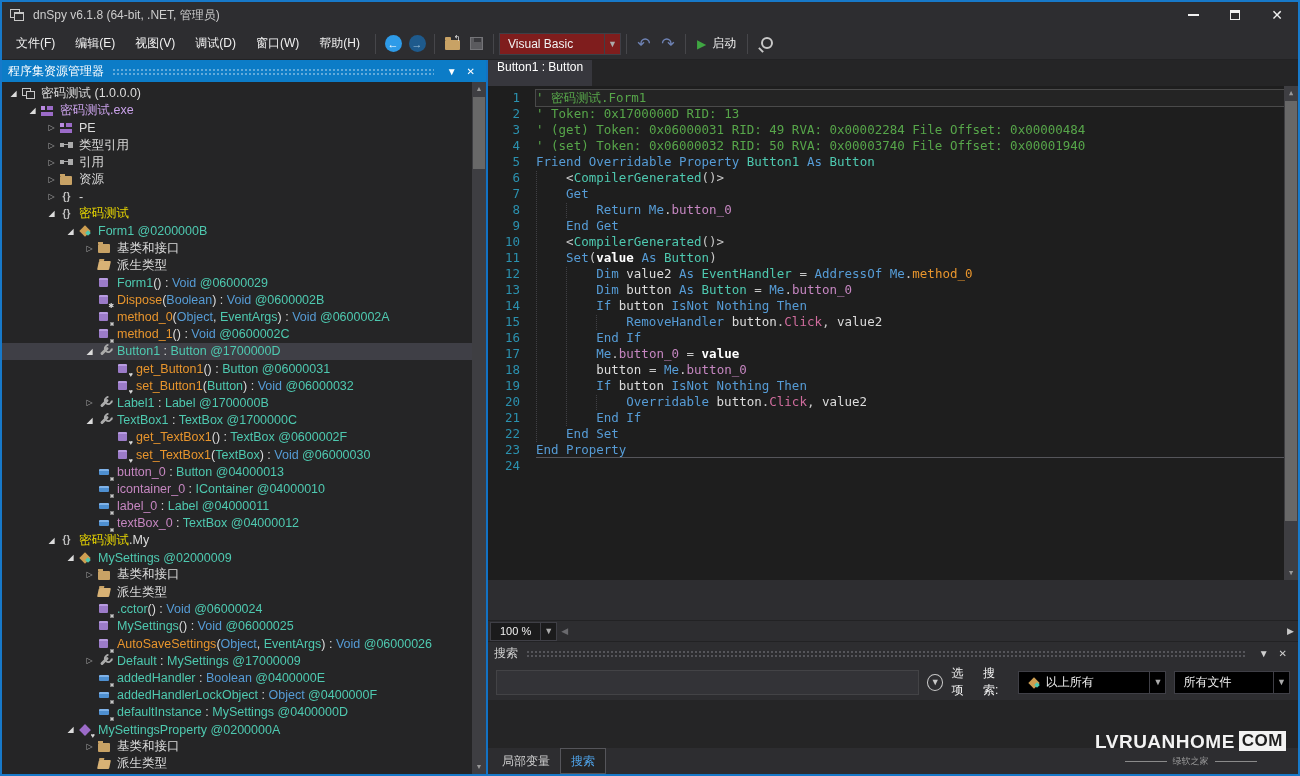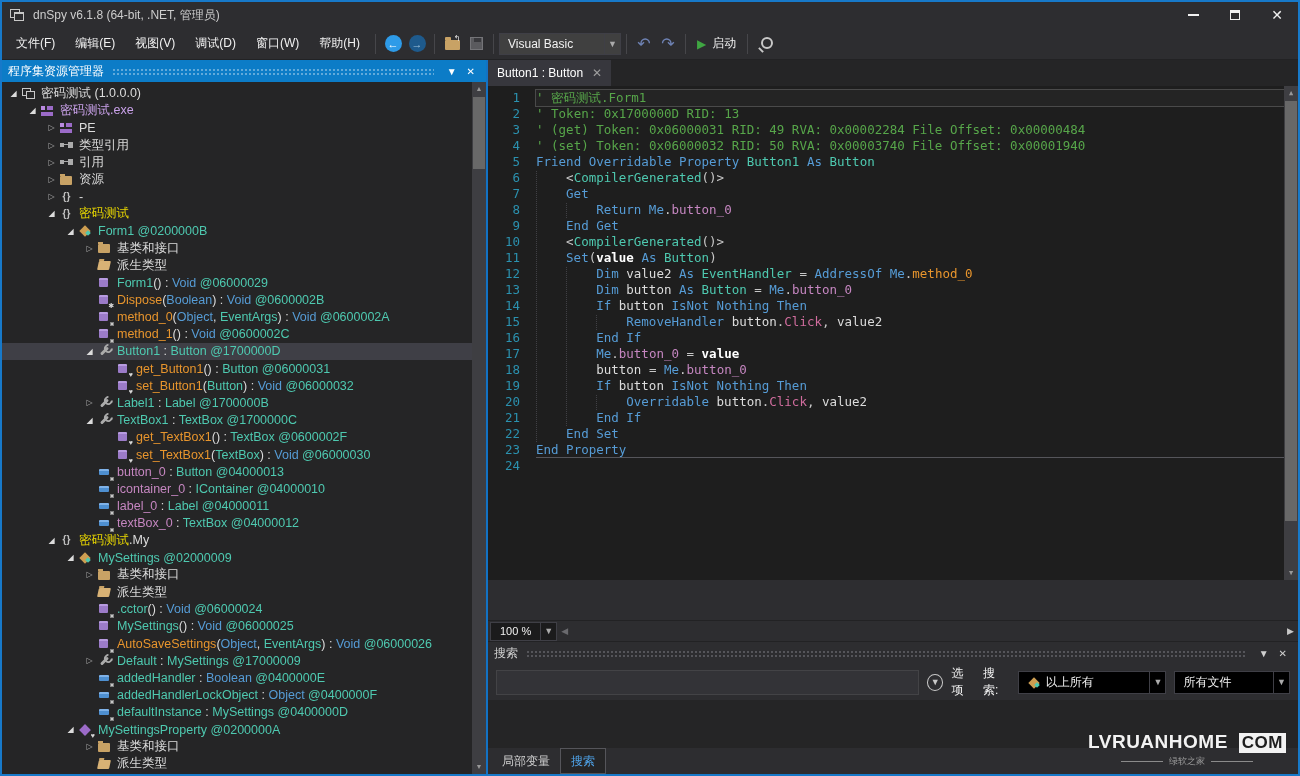--- a/index.html
+++ b/index.html
@@ -29,21 +29,21 @@
   .tb-btn { display:flex; align-items:center; justify-content:center; width:24px; height:24px; }
   .nav-circle { width:17px; height:17px; border-radius:50%; display:flex; align-items:center; justify-content:center;
     font-size:11px; font-weight:bold; color:#FFFFFF; }
   .nav-back { background:#2E9BE8; }
   .nav-fwd  { background:#1E5A8C; color:#9FC3DD; }
   .ic-folder-sm { position:relative; width:15px; height:10px; background:#C8A265; border-radius:1px; margin-top:3px; }
   .ic-folder-sm::before { content:""; position:absolute; top:-3px; left:0; width:6px; height:3px; background:#C8A265; border-radius:1px 1px 0 0; }
   .ic-openarrow { position:absolute; top:-6px; right:-1px; color:#E8E8E8; font-size:8px; }
   .ic-save { width:13px; height:13px; background:#5A5A5E; border:1px solid #747478; position:relative; }
   .ic-save::before { content:""; position:absolute; top:0; left:3px; width:7px; height:4px; background:#38383C; }
-  .combo { display:flex; align-items:stretch; height:22px; background:#404040; border:1px solid #3F3F46; }
+  .combo { display:flex; align-items:stretch; height:22px; background:#7f1d1d; border:1px solid #3F3F46; }
   .combo-text { display:flex; align-items:center; padding:0 8px; color:#F1F1F1; }
   .combo-arrow { width:16px; display:flex; align-items:center; justify-content:center; color:#ABABAB; border-left:1px solid #3F3F46; font-size:9px; }
   .undo { color:#6E82B4; font-size:16px; }
   .run-triangle { color:#3FA642; font-size:12px; margin-right:6px; }
   .ic-magnifier { position:relative; width:14px; height:14px; }
   .ic-magnifier::before { content:""; position:absolute; top:0; left:3px; width:8px; height:8px; border:2px solid #C8C8C8; border-radius:50%; }
   .ic-magnifier::after { content:""; position:absolute; left:0; bottom:0; width:6px; height:2px; background:#C8C8C8; transform:rotate(45deg); }
 
   
   .main { flex:1; display:flex; min-height:0; border-top:1px solid #222224; }
@@ -106,21 +106,21 @@
   .badge.lock { width:4px; height:4px; background:#C8C8C8; border:1px solid #808080; }
 
   .vscroll { position:absolute; top:0; right:0; bottom:0; width:14px; background:#3E3E42; }
   .vscroll .arr { position:absolute; left:0; width:14px; height:14px; color:#999; font-size:7px; text-align:center; line-height:14px; }
   .vscroll .arr.up { top:0; } .vscroll .arr.down { bottom:0; }
   .vscroll .thumb { position:absolute; left:1px; width:12px; background:#686868; }
 
   
   .right-col { flex:1; display:flex; flex-direction:column; min-width:0; }
   .tabbar { height:26px; flex:none; background:#252526; display:flex; align-items:flex-end; }
-  .tab { height:26px; background:#37373D; color:#FFFFFF; display:flex; align-items:center; padding:0 9px; gap:9px; }
+  .tab { height:26px; background:#37373D; color:#FFFFFF; display:flex; padding:0 9px; gap:9px;flex-direction:column; }
   .tab-close { color:#9E9E9E; font-size:12px; }
 
   
   .editor { flex:1; background:#1E1E1E; position:relative; overflow:hidden;
     font-family:"DejaVu Sans Mono", monospace; font-size:12.5px; padding:4px 14px 0 0; }
   .cl { display:flex; height:16px; line-height:16px; }
   .ln { width:48px; flex:none; text-align:right; padding-right:16px; color:#2B91AF; }
   .ct { white-space:pre; color:#DCDCDC; flex:1; }
   .ct.cur { background:#242424; outline:1px solid #4A4A4A; }
   .ct.sep { border-bottom:1px solid #55555A; }
@@ -139,21 +139,21 @@
   .opt-circle { width:17px; height:17px; border-radius:50%; border:1px solid #C8C8C8; display:flex; align-items:center; justify-content:center; font-size:9px; color:#C8C8C8; }
   .drop { display:flex; align-items:stretch; height:23px; background:#000000; border:1px solid #3F3F46; }
   .drop .combo-text { gap:5px; }
   .drop .ic { width:14px; height:13px; margin:0; }
   .bp-body { flex:1; background:#252526; }
   .bp-tabs { height:26px; display:flex; align-items:stretch; background:#2D2D30; padding-left:4px; }
   .bp-tab { display:flex; align-items:center; padding:0 10px; color:#D0D0D0; }
   .bp-tab.active { color:#4FA3E8; border:1px solid #55555A; background:#252526; }
 
   .watermark { position:absolute; right:12px; bottom:6px; text-align:center; }
-  .wm-line1 { display:flex; align-items:flex-end; font-weight:bold; font-size:19px; color:#F2F2F2; letter-spacing:0.5px;gap:7px; }
+  .wm-line1 { display:flex; align-items:flex-start; font-weight:bold; font-size:19px; color:#F2F2F2; letter-spacing:0.5px; }
   .wm-com { background:#F2F2F2; color:#1E1E1E; padding:0 3px; margin-left:4px; font-size:17px; }
   .wm-line2 { display:flex; align-items:center; justify-content:center; gap:6px; margin-top:2px; color:#9A9A9A; font-size:9px; }
   .wm-line2 i { display:block; width:42px; height:1px; background:#8A8A8A; }
 </style>
 </head>
 <body>
 
 <div class="window">
 
   <div class="titlebar">

